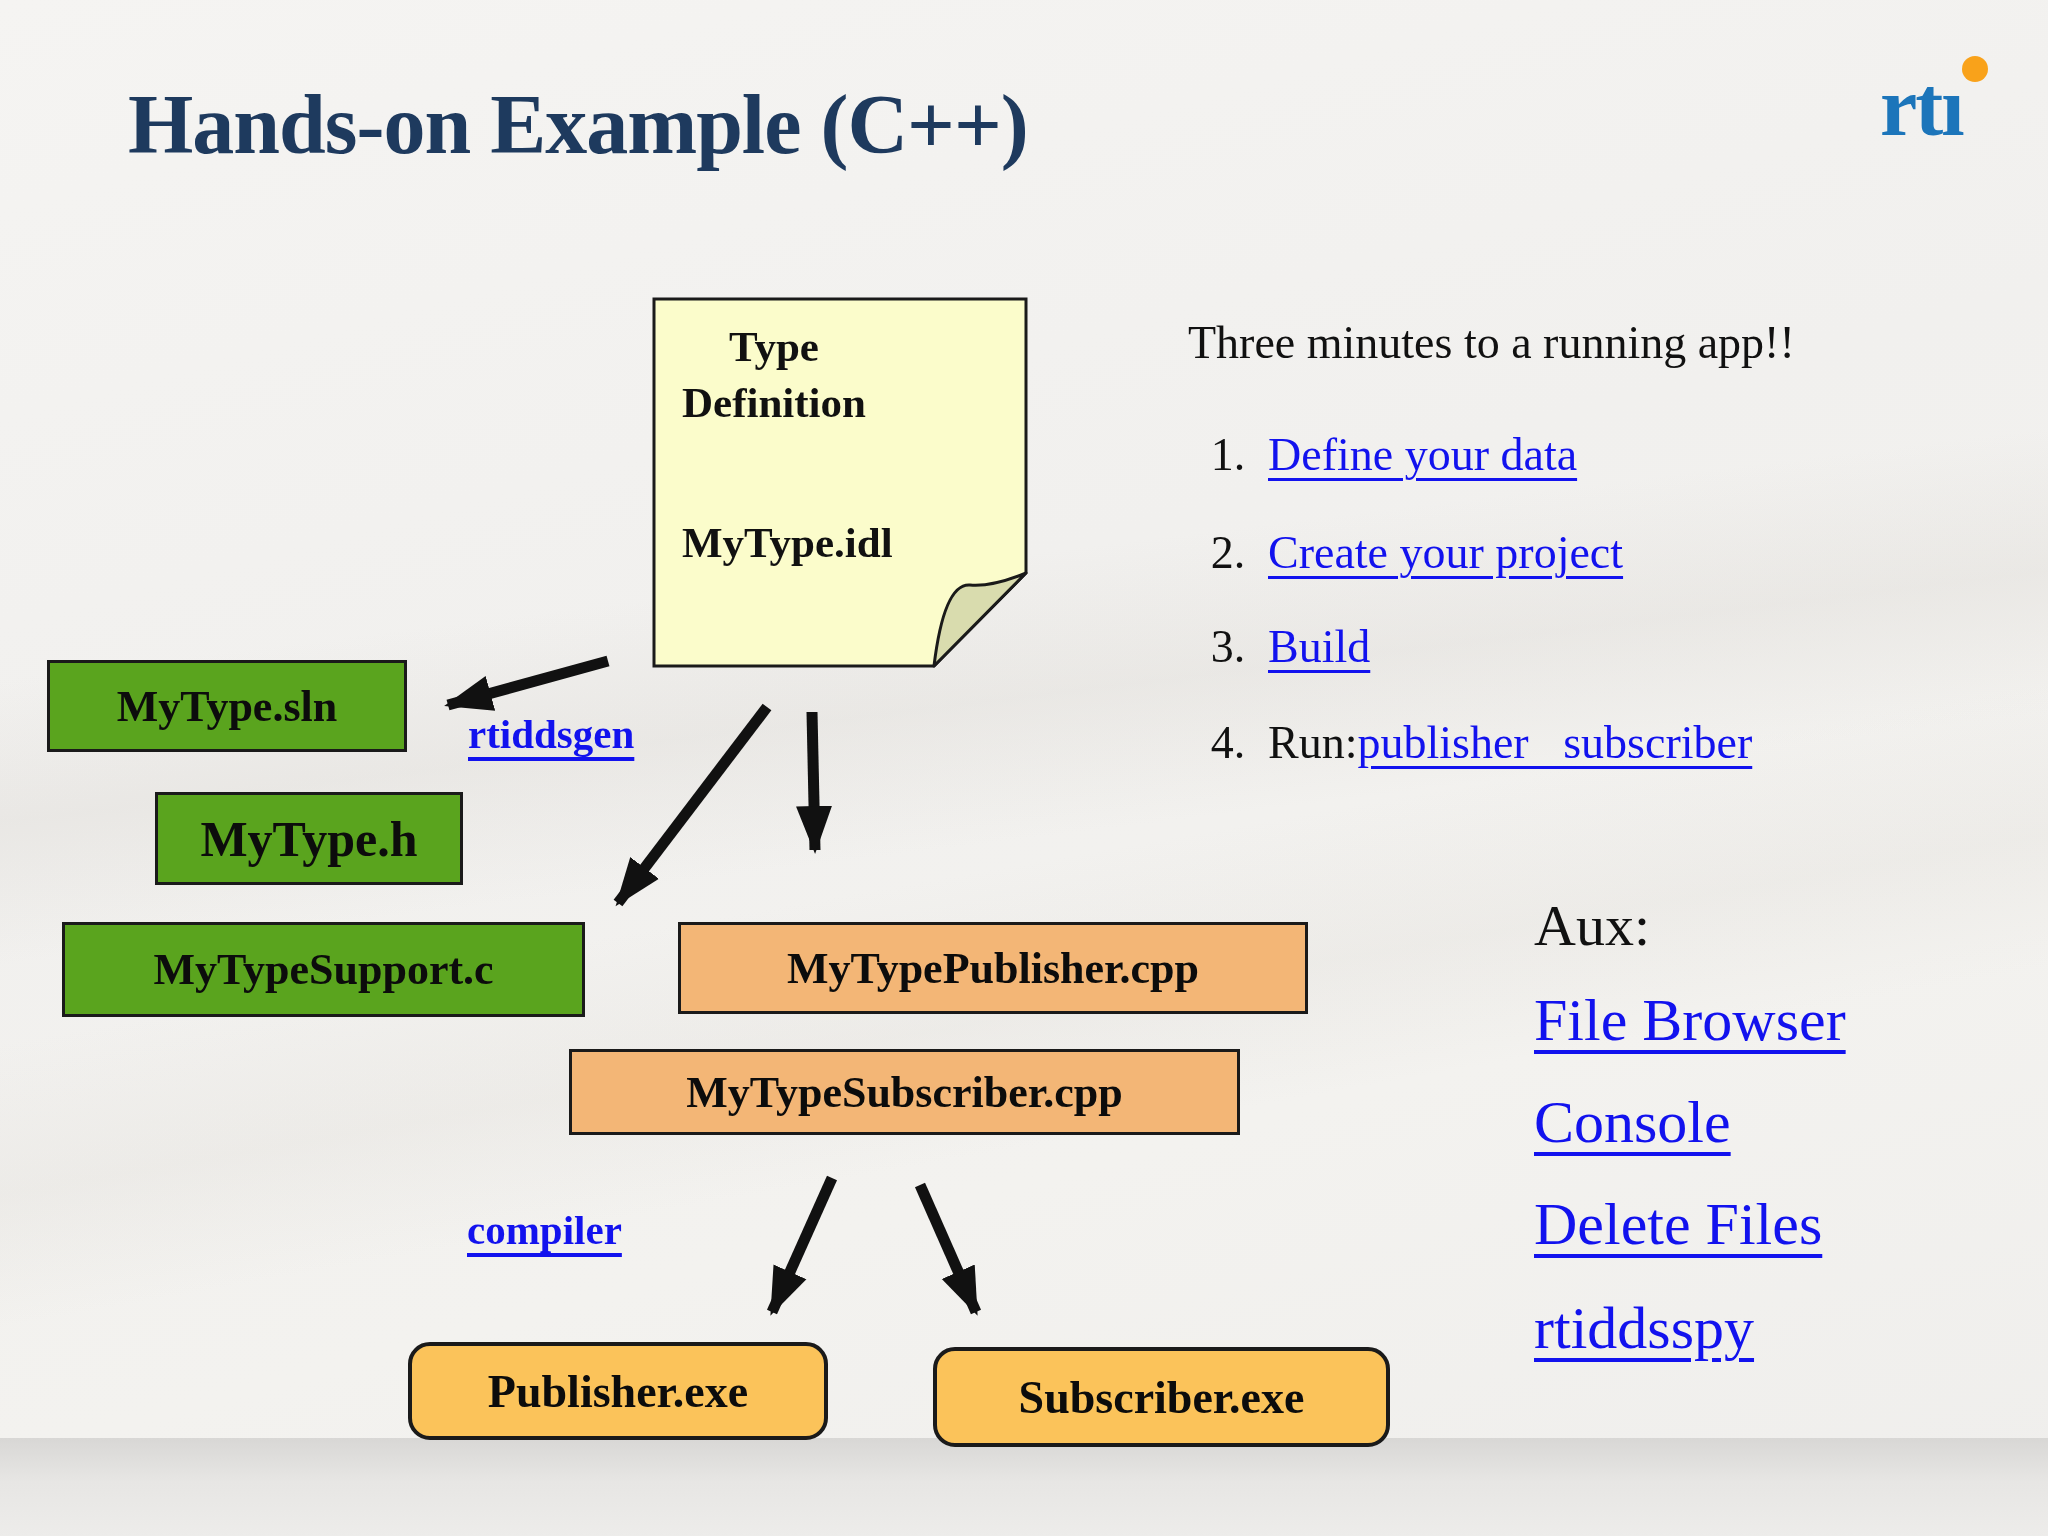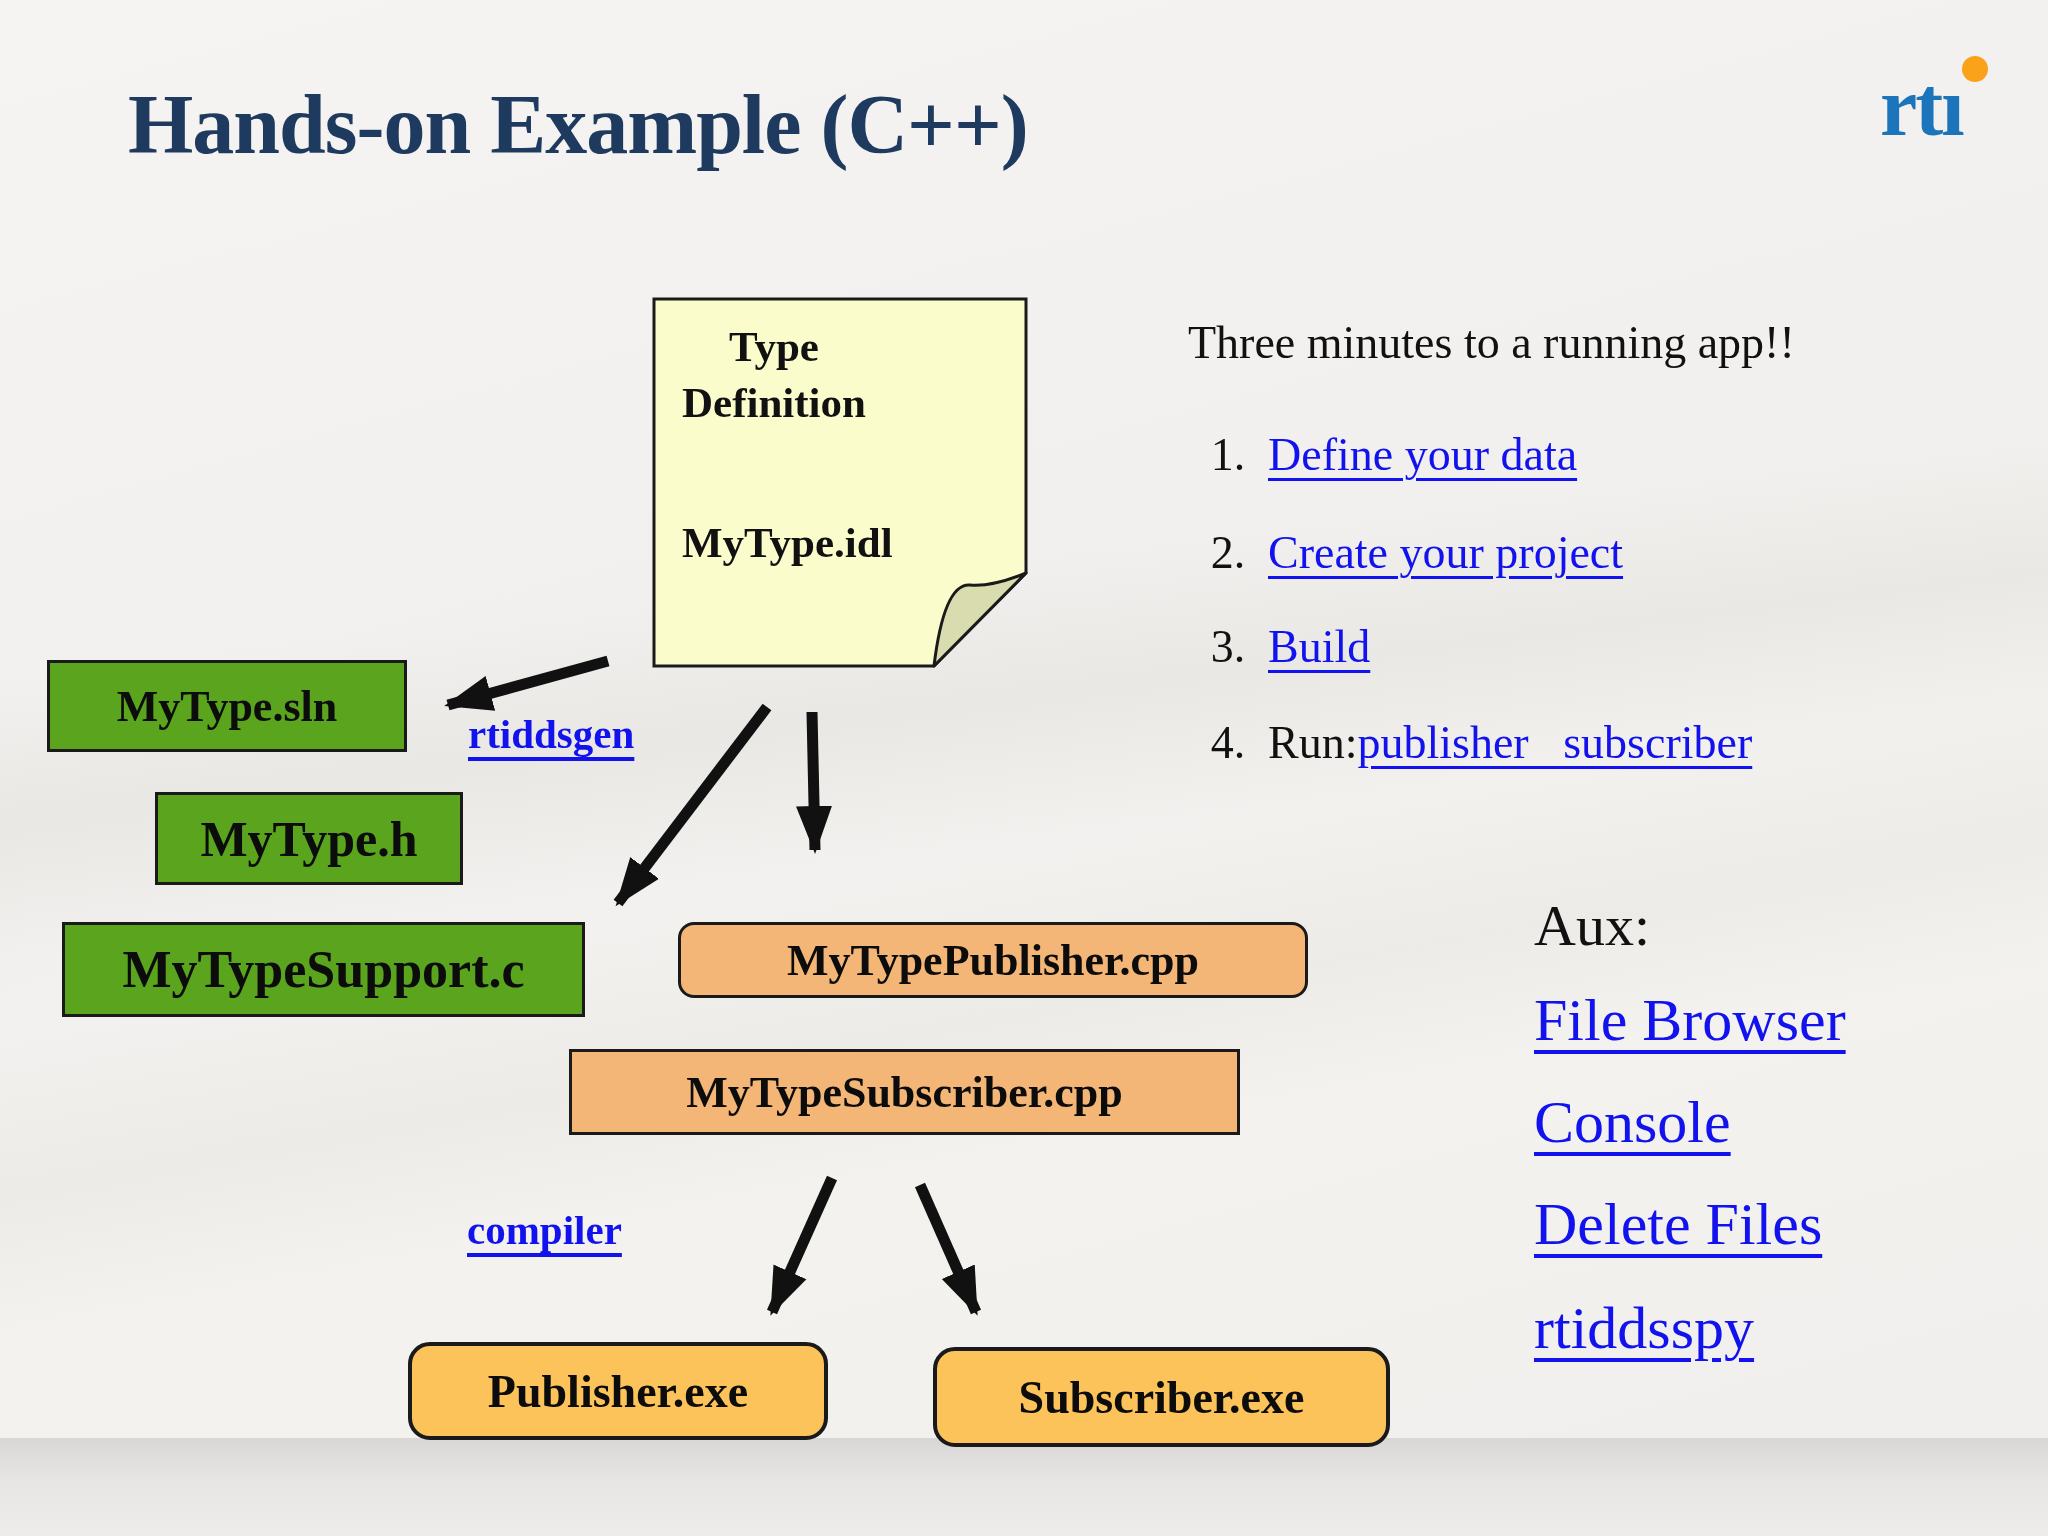--- a/index.html
+++ b/index.html
@@ -131,22 +131,22 @@
     </defs>
     <line x1="608" y1="661" x2="448" y2="705" stroke="#111" stroke-width="11" marker-end="url(#ah)"></line>
     <line x1="767" y1="707" x2="618" y2="903" stroke="#111" stroke-width="11" marker-end="url(#ah)"></line>
     <line x1="812" y1="712" x2="815" y2="850" stroke="#111" stroke-width="11" marker-end="url(#ah)"></line>
     <line x1="832" y1="1178" x2="772" y2="1312" stroke="#111" stroke-width="11" marker-end="url(#ah)"></line>
     <line x1="920" y1="1185" x2="976" y2="1312" stroke="#111" stroke-width="11" marker-end="url(#ah)"></line>
   </svg>
 
   <div class="dbox green" style="left:47px;top:660px;width:360px;height:92px;font-size:44px;">MyType.sln</div>
   <div class="dbox green" style="left:155px;top:792px;width:308px;height:93px;font-size:50px;">MyType.h</div>
-  <div class="dbox green" style="left:62px;top:922px;width:523px;height:95px;font-size:52px;">MyTypeSupport.c</div>
-  <div class="dbox orange" style="left:678px;top:922px;width:630px;height:76px;font-size:44px;border-radius:16px;">MyTypePublisher.cpp</div>
+  <div class="dbox green" style="left:62px;top:922px;width:523px;height:95px;font-size:44px;">MyTypeSupport.c</div>
+  <div class="dbox orange" style="left:678px;top:922px;width:630px;height:92px;font-size:44px;">MyTypePublisher.cpp</div>
   <div class="dbox orange" style="left:569px;top:1049px;width:671px;height:86px;font-size:44px;">MyTypeSubscriber.cpp</div>
   <div class="dbox gold" style="left:408px;top:1342px;width:420px;height:98px;font-size:46px;">Publisher.exe</div>
   <div class="dbox gold" style="left:933px;top:1347px;width:457px;height:100px;font-size:46px;">Subscriber.exe</div>
 
   <a class="toollink" style="left:468px;top:710px;">rtiddsgen</a>
   <a class="toollink" style="left:467px;top:1206px;">compiler</a>
 
   <div class="aux-heading">Aux:</div>
   <a class="auxlink" style="top:986px;">File Browser</a>
   <a class="auxlink" style="top:1088px;">Console</a>

